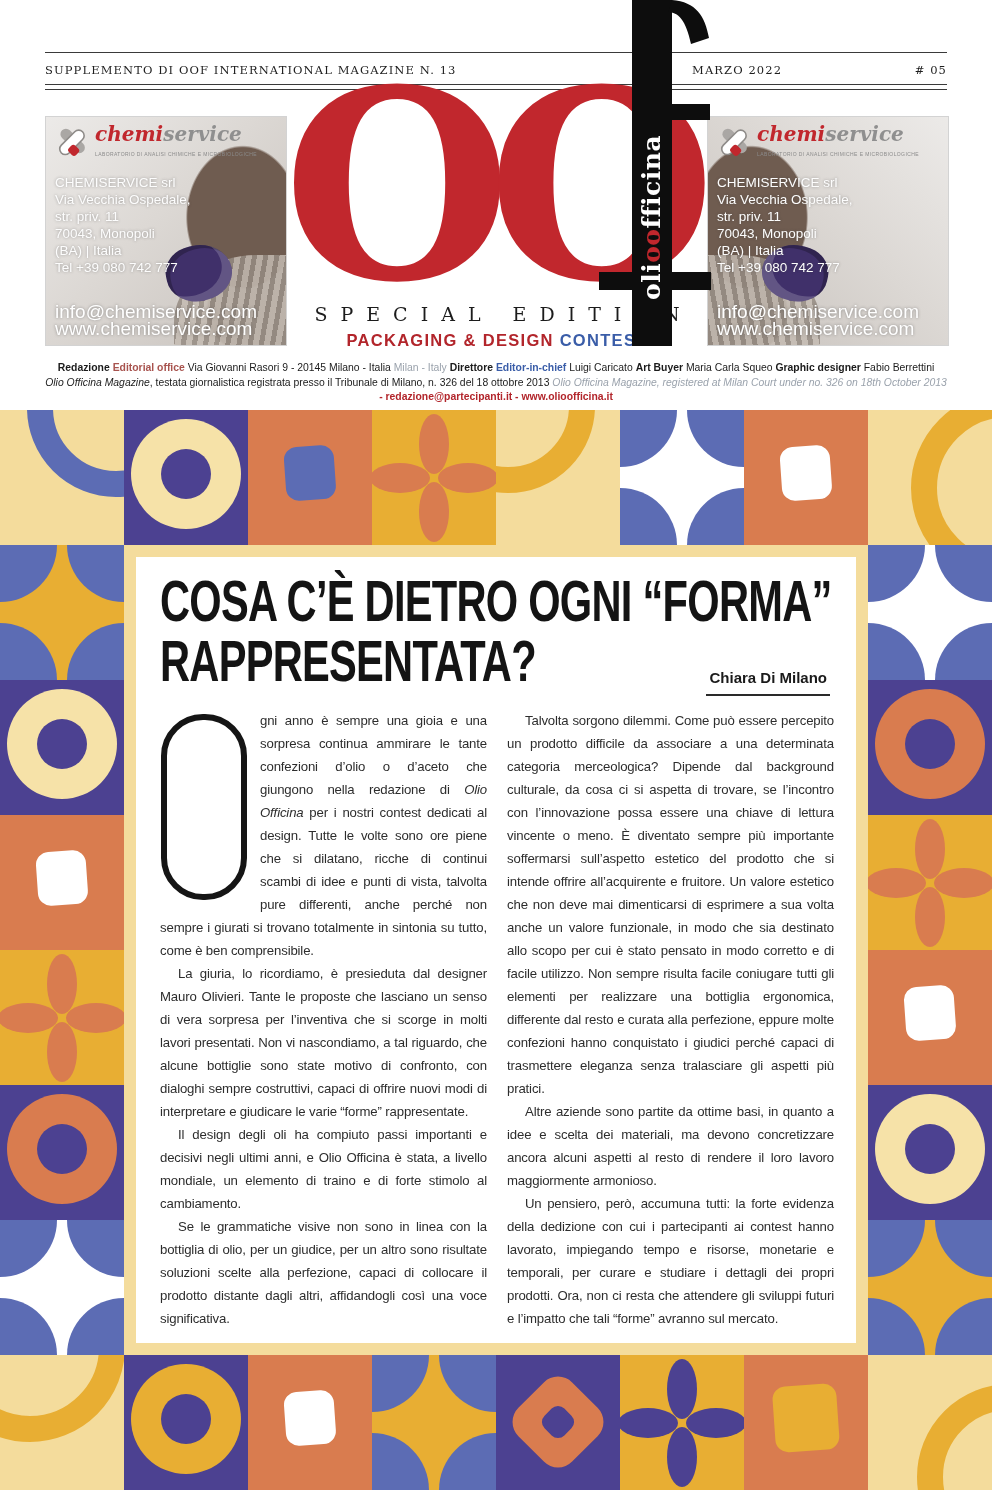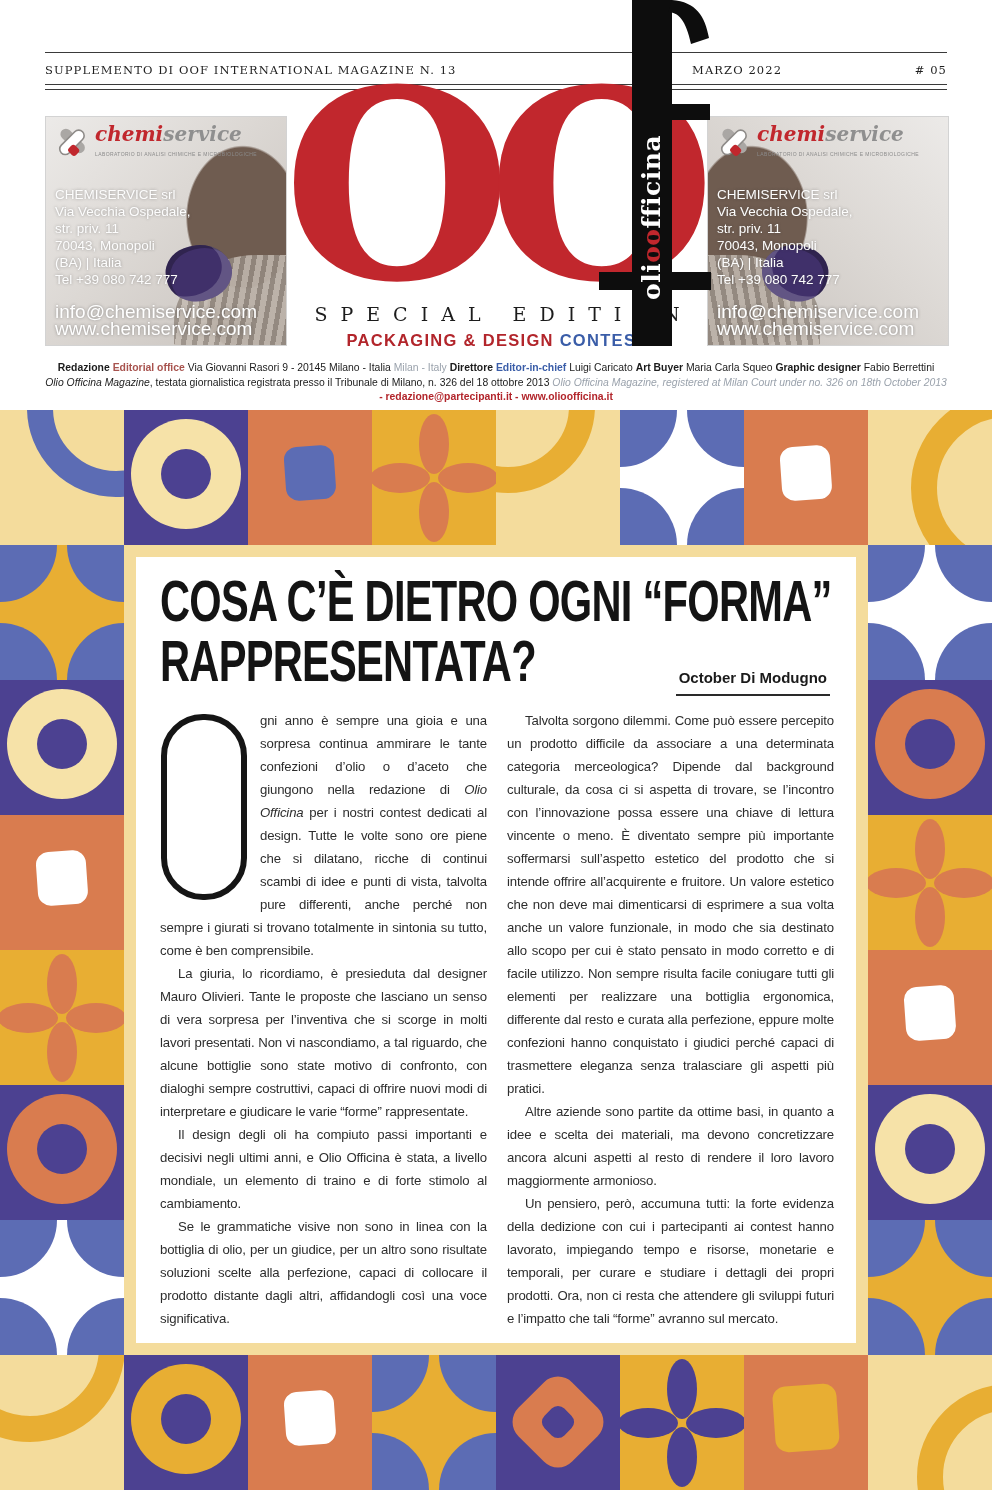--- a/index.html
+++ b/index.html
@@ -27,21 +27,21 @@
       border-radius:46% 54% 50% 50%;transform:rotate(-12deg);
       box-shadow:inset -9px -7px 0 rgba(255,255,255,.18), inset 4px 4px 0 rgba(0,0,0,.25);}
   .ad-inner{position:absolute;inset:0;padding:7px 9px;}
   .ad-logo{display:flex;align-items:flex-start;gap:4px;height:44px;}
   .ad-logo-words{line-height:20px;}
   .w-chemi{font-family:"DejaVu Serif",serif;font-style:italic;font-weight:bold;
            font-size:20px;color:#c1272d;}
   .w-service{font-family:"DejaVu Serif",serif;font-style:italic;font-weight:bold;
            font-size:20px;color:#8f8f8f;}
   .ad-tagline{display:block;font-size:5px;letter-spacing:.4px;color:#8b8b8b;margin-top:-2px;}
-  .ad-address{margin-top:18px;font-size:13.5px;line-height:17px;color:#fdfdfd;
+  .ad-address{margin-top:6px;font-size:13.5px;line-height:17px;color:#fdfdfd;
       text-shadow:0 0 3px rgba(60,60,60,.45);white-space:pre-line;}
   .ad-contacts{position:absolute;left:9px;bottom:8px;font-size:19px;line-height:17px;
       color:#ffffff;text-shadow:0 0 3px rgba(60,60,60,.5);}
 
   
   .oo{position:absolute;left:283px;top:66px;font-family:"DejaVu Serif",serif;font-weight:bold;
       font-size:262px;line-height:240px;letter-spacing:-.09em;color:#c1272d;}
   .f-glyph{position:absolute;left:598px;top:0;z-index:3;}
   .se-wrap{position:absolute;left:287px;top:303px;width:420px;text-align:center;}
   .se-line{font-family:"DejaVu Serif",serif;font-size:19px;letter-spacing:13px;
@@ -329,21 +329,21 @@
             <circle cx="142" cy="122" r="80" fill="none" stroke="#E8AE33" stroke-width="26"></circle>
           </svg></div>
       </div>
 
     <div class="article-box">
       <div class="box-inner">
         <div class="title">
           <div class="title-line">COSA C’È DIETRO OGNI “FORMA”</div>
           <div class="title-line">RAPPRESENTATA?</div>
         </div>
-        <div class="byline">October Di Modugno</div>
+        <div class="byline">Chiara Di Milano</div>
         <div class="cols">
           <div class="col" id="col1">
               <p class=""><span class="dropcap"></span>gni anno è sempre una gioia e una sorpresa continua ammirare le tante confezioni d’olio o d’aceto che giungono nella redazione di <i>Olio Officina</i> per i nostri contest dedicati al design. Tutte le volte sono ore piene che si dilatano, ricche di continui scambi di idee e punti di vista, talvolta pure differenti, anche perché non sempre i giurati si trovano totalmente in sintonia su tutto, come è ben comprensibile.</p>
               <p class="ind">La giuria, lo ricordiamo, è presieduta dal designer Mauro Olivieri. Tante le proposte che lasciano un senso di vera sorpresa per l’inventiva che si scorge in molti lavori presentati. Non vi nascondiamo, a tal riguardo, che alcune bottiglie sono state motivo di confronto, con dialoghi sempre costruttivi, capaci di offrire nuovi modi di interpretare e giudicare le varie “forme” rappresentate.</p>
               <p class="ind">Il design degli oli ha compiuto passi importanti e decisivi negli ultimi anni, e Olio Officina è stata, a livello mondiale, un elemento di traino e di forte stimolo al cambiamento.</p>
               <p class="ind">Se le grammatiche visive non sono in linea con la bottiglia di olio, per un giudice, per un altro sono risultate soluzioni scelte alla perfezione, capaci di collocare il prodotto distante dagli altri, affidandogli così una voce significativa.</p>
             </div>
           <div class="col" id="col2">
               <p class="ind">Talvolta sorgono dilemmi. Come può essere percepito un prodotto difficile da associare a una determinata categoria merceologica? Dipende dal background culturale, da cosa ci si aspetta di trovare, se l’incontro con l’innovazione possa essere una chiave di lettura vincente o meno. È diventato sempre più importante soffermarsi sull’aspetto estetico del prodotto che si intende offrire all’acquirente e fruitore. Un valore estetico che non deve mai dimenticarsi di esprimere a sua volta anche un valore funzionale, in modo che sia destinato allo scopo per cui è stato pensato in modo corretto e di facile utilizzo. Non sempre risulta facile coniugare tutti gli elementi per realizzare una bottiglia ergonomica, differente dal resto e curata alla perfezione, eppure molte confezioni hanno conquistato i giudici perché capaci di trasmettere eleganza senza tralasciare gli aspetti più pratici.</p>
               <p class="ind">Altre aziende sono partite da ottime basi, in quanto a idee e scelta dei materiali, ma devono concretizzare ancora alcuni aspetti al resto di rendere il loro lavoro maggiormente armonioso.</p>

